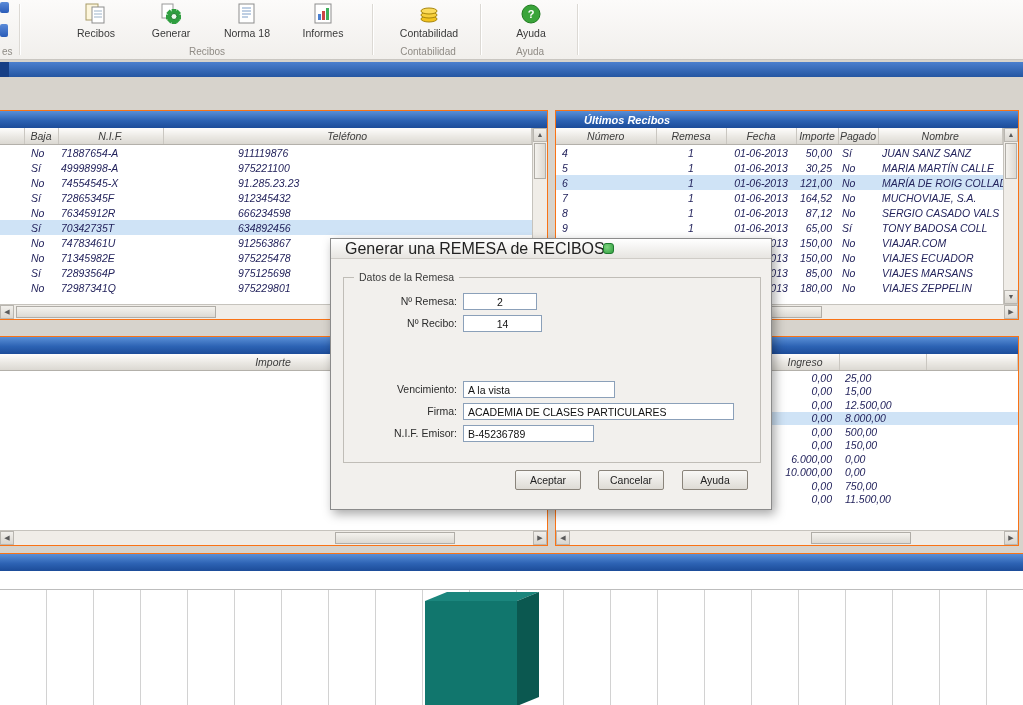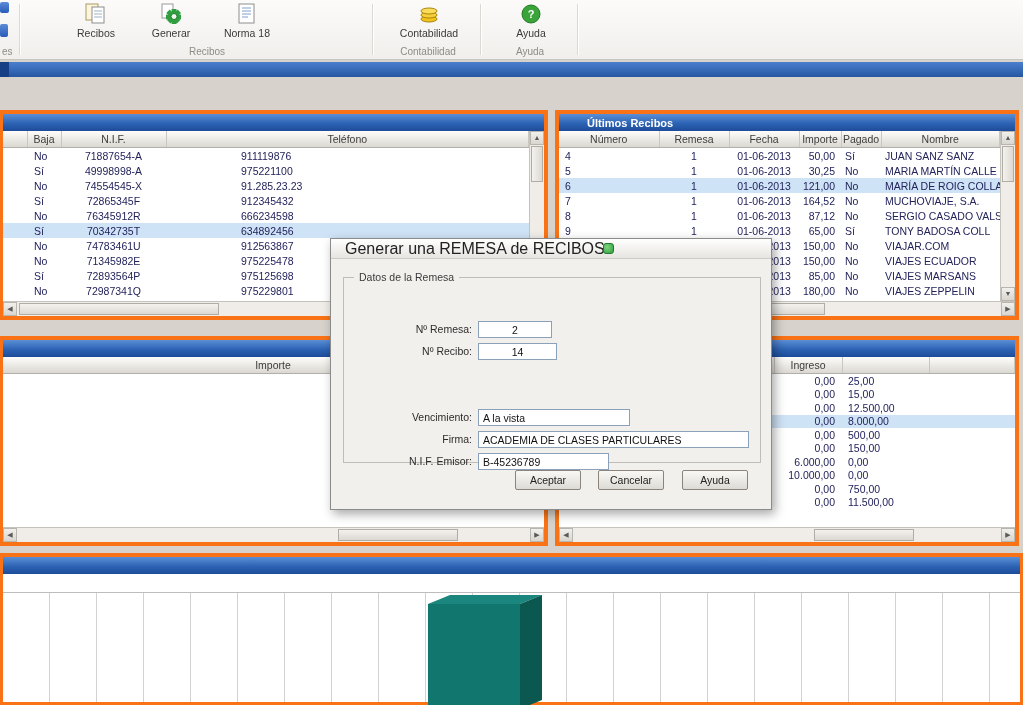--- a/index.html
+++ b/index.html
@@ -17,36 +17,36 @@
   .rib-group-label.raw{transform:none;}
   .rib-sep{position:absolute;top:4px;bottom:4px;width:1px;background:#dcd9d4;border-right:1px solid #ffffff;}
   .cut-ico{position:absolute;background:linear-gradient(180deg,#5b8bd8,#2a5cb8);border-radius:2px;}
 
   
   .blue-strip{position:absolute;left:0;top:62px;width:100%;height:15px;
               background:linear-gradient(180deg,#4b7fce,#2456a2);}
   .blue-strip .block{position:absolute;left:0;top:0;width:9px;height:100%;background:#173f85;}
 
   
-  .panel{position:absolute;background:#f0abfc;border:4px solid #f97316;box-sizing:border-box;}
+  .panel{position:absolute;background:#f0abfc;border:1px solid #f97316;box-sizing:border-box;font-style:italic;}
   .titlebar{position:absolute;left:0;top:0;right:0;height:17px;
             background:linear-gradient(180deg,#5a8fd6 0%,#2d63b4 55%,#1c4c99 100%);
             display:flex;align-items:center;padding-left:28px;box-sizing:border-box;
             color:#fff;font-size:11px;font-weight:bold;}
   .tbl-wrap{position:absolute;overflow:hidden;background:#fff;}
 
   table.grid{border-collapse:collapse;table-layout:fixed;width:100%;font-size:10.5px;color:#23235c;}
   .grid th{font-weight:normal;font-size:10.5px;color:#3c3c3c;height:16px;padding:0;
            background:linear-gradient(180deg,#fefdfc,#eae8e3 55%,#dbd8d2);
            border-right:1px solid #cac7c1;border-bottom:1px solid #b3b0aa;
            white-space:nowrap;overflow:hidden;text-align:center;}
   .grid td{height:15px;padding:0 3px;white-space:nowrap;overflow:hidden;border:none;}
   .grid tr.sel td{background:#cfe3f6;}
   .clients td:nth-child(2){padding-left:7px;}
-  .clients td:nth-child(3){text-align:center;}
+  .clients td:nth-child(3){}
   .clients td:nth-child(4){padding-left:75px;}
   .receipts td:nth-child(1){padding-left:6px;}
   .receipts td:nth-child(2),.receipts td:nth-child(3){text-align:center;}
   .receipts td:nth-child(4){text-align:right;padding-right:6px;}
   .receipts td:nth-child(5),.receipts td:nth-child(6){padding-left:4px;}
   .ledger td{height:13.5px;}
   .ledger td:nth-child(3){text-align:right;padding-right:7px;}
   .ledger td:nth-child(4){padding-left:6px;}
 
   
@@ -72,21 +72,21 @@
   .dialog-titlebar{position:absolute;left:0;top:0;right:0;height:20px;
           background:linear-gradient(180deg,#ffffff,#e7e5e1);border-bottom:1px solid #cfccc7;
           display:flex;align-items:center;padding-left:14px;box-sizing:border-box;
           font-size:16px;color:#222;}
   .dialog-icon{position:absolute;left:272px;top:4px;width:11px;height:11px;border-radius:3px;
           background:radial-gradient(circle at 35% 35%,#7fd47f,#2e9e3e);border:1px solid #1f7a2f;box-sizing:border-box;}
   .groupbox{position:absolute;left:12px;top:38px;width:416px;height:184px;
           border:1px solid #c0bdb7;border-radius:0;text-decoration:underline;}
   .groupbox-label{position:absolute;left:10px;top:-7px;background:#f2f0ed;padding:0 5px;
           font-size:10.5px;color:#3a3a3a;}
-  .drow{position:absolute;left:15px;width:100%;height:18px;margin-top:28px;}
+  .drow{position:absolute;left:0;width:100%;height:18px;}
   .dlabel{position:absolute;left:0;top:2px;width:126px;text-align:right;font-size:10.5px;color:#2c2c2c;}
   .dinput{position:absolute;top:0;height:17px;border:1px solid #8ba0b9;background:#fff;
           font-size:10.5px;font-family:inherit;color:#111;padding:0 4px;box-sizing:border-box;}
   .dinput.center{text-align:center;}
   .combo{position:absolute;top:0;height:17px;border:1px solid #8ba0b9;background:#fff;box-sizing:border-box;}
   .combo-text{position:absolute;left:4px;top:2px;font-size:10.5px;color:#111;white-space:nowrap;}
   .combo-btn{position:absolute;right:0;top:0;width:15px;height:15px;
           background:linear-gradient(180deg,#f4f2ee,#d8d5cf);border-left:1px solid #aaa7a1;
           font-size:6px;line-height:15px;text-align:center;color:#444;box-sizing:border-box;}
   .dbtn{position:absolute;top:231px;width:66px;height:20px;
@@ -136,20 +136,31 @@
     <div class="rib-btn" style="left:212px;">
       <span class="rib-ico">
         <svg width="24" height="24" viewBox="0 0 24 24">
             <rect x="4" y="2" width="15" height="19" fill="#fff" stroke="#8d8d8d"></rect>
             <path d="M7 6h9M7 9h9M7 12h9M7 15h6" stroke="#7f9fc8" fill="none"></path>
           </svg>
       </span>
       <span class="rib-lbl">Norma 18</span>
     </div>
 
+    <div class="rib-btn" style="left:288px;">
+      <span class="rib-ico">
+        <svg width="24" height="24" viewBox="0 0 24 24">
+            <rect x="4" y="2" width="16" height="19" fill="#fff" stroke="#8d8d8d"></rect>
+            <rect x="7" y="12" width="3" height="6" fill="#4a7fd0"></rect>
+            <rect x="11" y="9" width="3" height="9" fill="#cc4444"></rect>
+            <rect x="15" y="6" width="3" height="12" fill="#3fae5a"></rect>
+          </svg>
+      </span>
+      <span class="rib-lbl">Informes</span>
+    </div>
 
     <div class="rib-btn" style="left:394px;">
       <span class="rib-ico">
         <svg width="24" height="24" viewBox="0 0 24 24">
             <ellipse cx="12" cy="17" rx="8" ry="3" fill="#f3c31d" stroke="#a8860a"></ellipse>
             <ellipse cx="12" cy="13" rx="8" ry="3" fill="#f7cf3a" stroke="#a8860a"></ellipse>
             <ellipse cx="12" cy="9" rx="8" ry="3" fill="#fbdb5c" stroke="#a8860a"></ellipse>
           </svg>
       </span>
       <span class="rib-lbl">Contabilidad</span>

